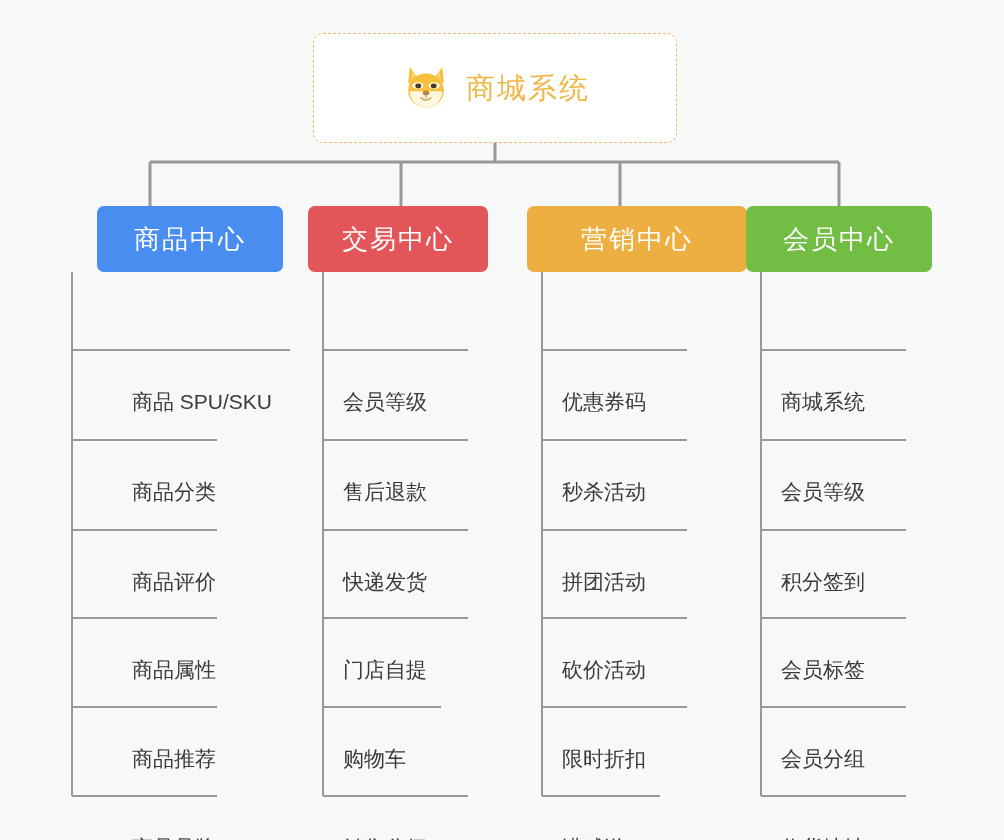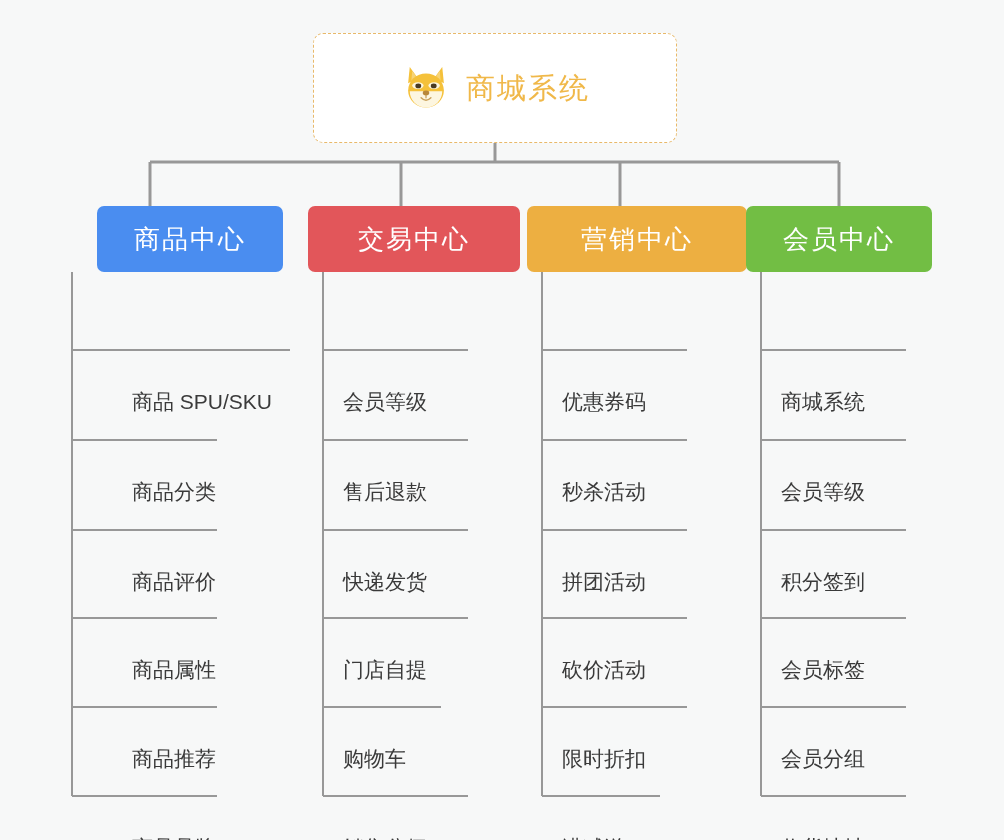--- a/index.html
+++ b/index.html
@@ -178,21 +178,21 @@
         </div>
         <div class="leaf-item" style="left: 31px; top: 473px; align-items: flex-end;">
           <span class="leaf-label">商品推荐</span>
         </div>
         <div class="leaf-item" style="left: 31px; top: 562px;">
           <span class="leaf-label">商品品牌</span>
         </div>
       </div>
     </div>
     <div class="column" style="left: 308px; width: 186px;">
-      <div class="cat-box" style="background: rgb(226, 86, 90); width: 212px;">
+      <div class="cat-box" style="background: rgb(226, 86, 90); width: 180px;">
         <div class="cat-label">交易中心</div>
       </div>
       <div class="leaf-list">
         <div class="leaf-item" style="left: 31px; top: 116px;">
           <span class="leaf-label">会员等级</span>
         </div>
         <div class="leaf-item" style="left: 31px; top: 206px;">
           <span class="leaf-label">售后退款</span>
         </div>
         <div class="leaf-item" style="left: 31px; top: 296px;">

